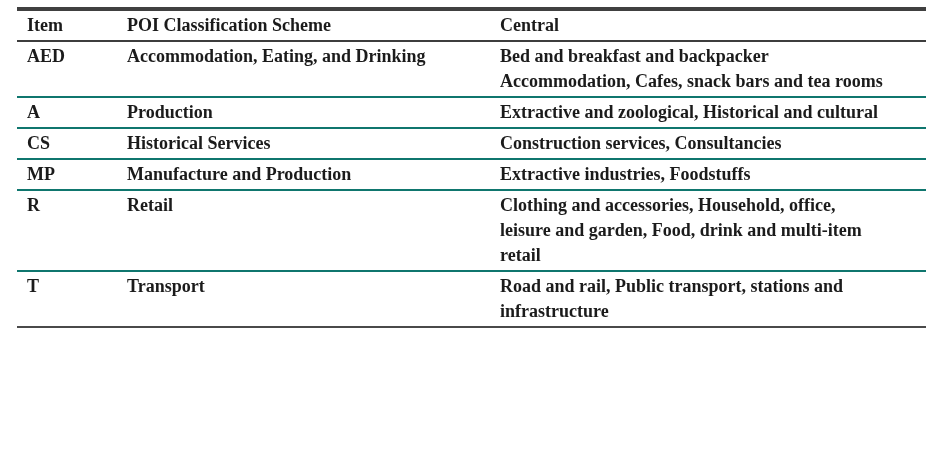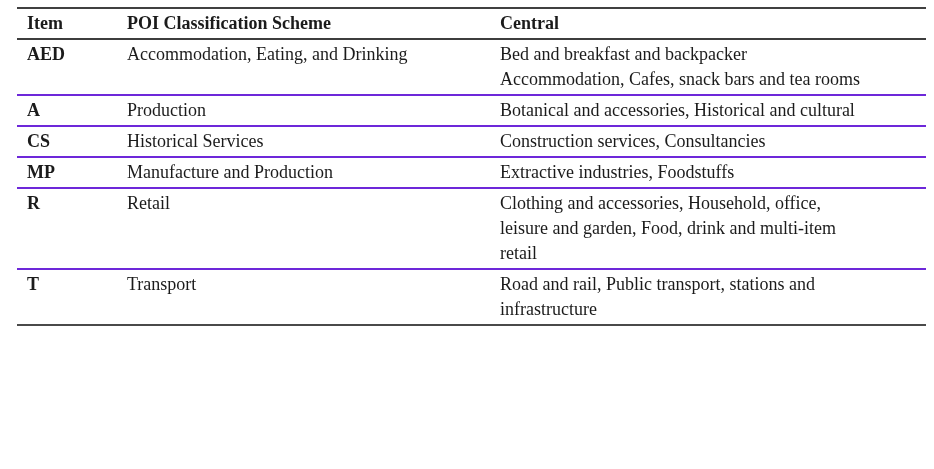--- a/index.html
+++ b/index.html
@@ -26,28 +26,28 @@
   }
   col.c-item   { width: 100px; }
   col.c-scheme { width: 373px; }
   col.c-example{ width: 436px; }
   th, td {
     text-align: left;
     vertical-align: top;
     padding: 2px 8px 2px 10px;
     line-height: 25px;
     white-space: pre-line;
-    font-weight: normal;
+    font-weight: bold;
   }
   thead tr {
-    border-top: 2px solid #404040;
+    border-top: 4px solid #404040;
     border-bottom: 2px solid #3d3d3d;
   }
   thead th { font-weight: bold; }
-  tbody tr { border-bottom: 2px solid #6d28d9; }
+  tbody tr { border-bottom: 2px solid #0f766e; }
   tbody tr:last-child { border-bottom: 2px solid #4a4a4a; }
   td.item-col { font-weight: bold; }
 </style>
 </head>
 <body>
 
 <table class="poi-table">
   <colgroup>
     <col class="c-item">
     <col class="c-scheme">
@@ -63,21 +63,21 @@
   <tbody>
     <tr>
       <td class="item-col">AED</td>
       <td>Accommodation, Eating, and Drinking</td>
       <td>Bed and breakfast and backpacker
 Accommodation, Cafes, snack bars and tea rooms</td>
     </tr>
     <tr>
       <td class="item-col">A</td>
       <td>Production</td>
-      <td>Botanical and accessories, Historical and cultural</td>
+      <td>Extractive and zoological, Historical and cultural</td>
     </tr>
     <tr>
       <td class="item-col">CS</td>
       <td>Historical Services</td>
       <td>Construction services, Consultancies</td>
     </tr>
     <tr>
       <td class="item-col">MP</td>
       <td>Manufacture and Production</td>
       <td>Extractive industries, Foodstuffs</td>

